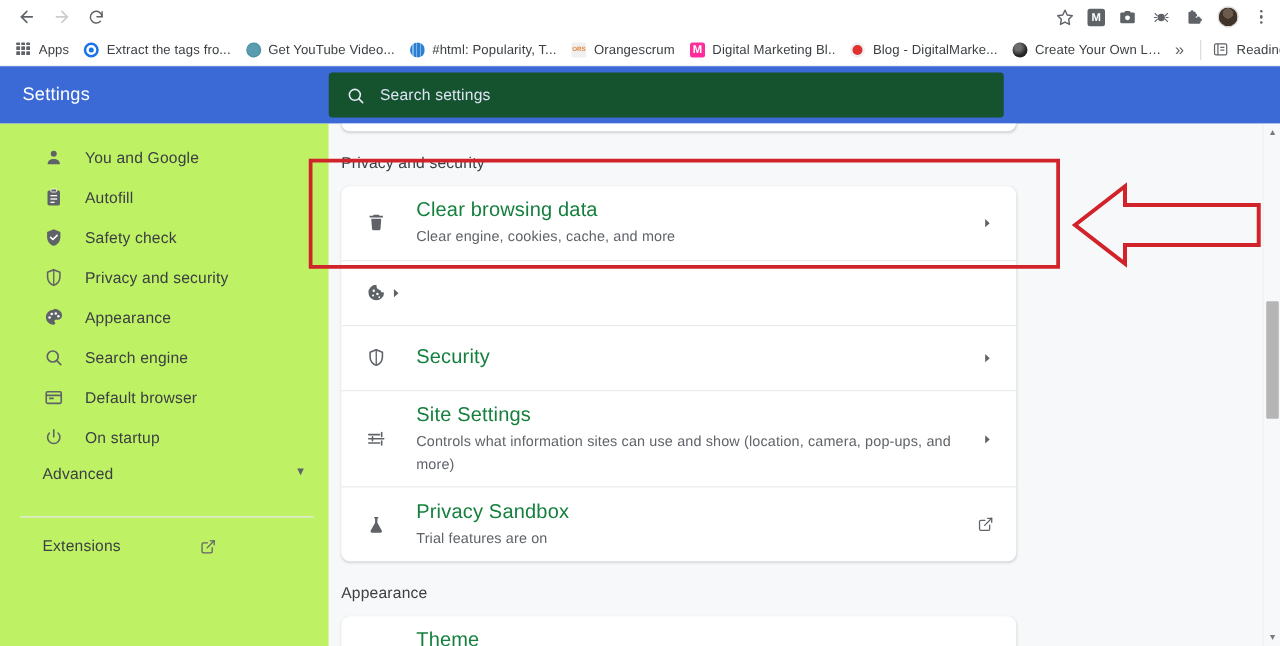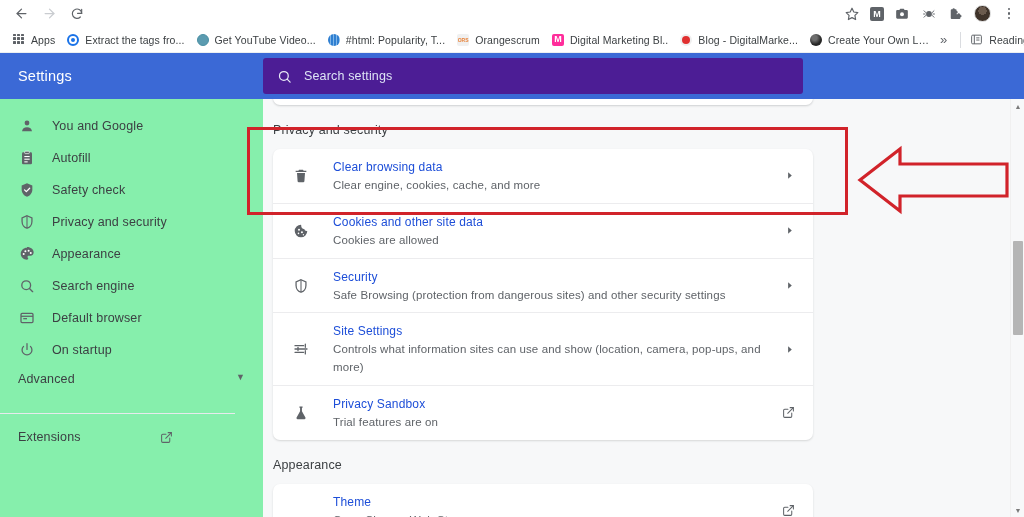--- a/index.html
+++ b/index.html
@@ -95,34 +95,34 @@
 
   
   .settings-header {
     position: absolute; top: 53px; left: 0; width: 1024px; height: 46px;
     background: #3b69d6; display: flex; align-items: center;
   }
   .settings-title {
     width: 263px; padding-left: 18px; font-size: 14.5px; color: #fff; letter-spacing: .2px;
   }
   .search-box {
-    width: 540px; height: 36px; background: #4c1d95; border-radius: 3px;
+    width: 540px; height: 36px; background: #14532d; border-radius: 3px;
     display: flex; align-items: center; padding: 0 14px; gap: 12px;
   }
   .search-box svg { color: #e8eaf6; flex: 0 0 auto; }
   .search-ph { font-size: 12.5px; color: #dde3f5; letter-spacing: .15px; }
 
   
   .settings-body {
     position: absolute; top: 99px; left: 0; width: 1024px; height: 418px;
     background: #f7f8f9; display: flex;
   }
   .sidebar {
-    width: 263px; height: 418px; background: #86efac;
-    padding-top: 11px; flex: 0 0 auto;
+    width: 263px; height: 418px; background: #bef264;
+    padding-top: 11px; flex: 0 0 auto; padding-left: 16px;
   }
   .nav-item {
     display: flex; align-items: center; height: 32px; padding-left: 18px; gap: 17px;
     color: #3c4043; font-size: 12.5px; letter-spacing: .15px;
   }
   .nav-item .ic { width: 17px; height: 17px; flex: 0 0 auto; color: #5f6368; display:flex; align-items:center; justify-content:center; }
   .nav-item .ic svg { display: block; }
   .nav-spacer { height: 6px; }
   .advanced-row {
     display: flex; align-items: flex-start; height: 34px; padding: 0 18px;
@@ -153,21 +153,21 @@
     width: 540px; margin-left: 10px; background: #fff; border-radius: 7px;
     box-shadow: 0 1px 2px rgba(60,64,67,.18);
   }
   .row {
     display: flex; align-items: center; min-height: 52px;
     padding: 8px 18px 8px 18px; border-bottom: 1px solid #ececee;
   }
   .row:last-child { border-bottom: none; }
   .row-ic { width: 20px; flex: 0 0 auto; color: #5f6368; display:flex; align-items:center; justify-content:center; }
   .row-text { margin-left: 22px; flex: 1; min-width: 0; }
-  .row-title { font-size: 12px; color: #1d4ed8; letter-spacing: .15px; line-height: 1.5; }
+  .row-title { font-size: 16px; color: #15803d; letter-spacing: .15px; line-height: 1.5; }
   .row-sub { font-size: 11.5px; color: #5f6368; letter-spacing: .12px; line-height: 1.55; margin-top: 1px; }
   .row-end { flex: 0 0 auto; color: #5f6368; display: flex; align-items: center; }
 
   
   .scrollbar {
     position: absolute; right: 0; top: 0; width: 14px; height: 418px;
     background: #f7f8f9; border-left: 1px solid #f0f0f0;
   }
   .sb-arrow { width: 14px; height: 14px; display: flex; align-items: center; justify-content: center; color: #7a7a7a; font-size: 7px; }
   .sb-arrow.bottom { position: absolute; bottom: 0; }
@@ -443,41 +443,36 @@
           <div class="row">
             <span class="row-ic">
                 <svg width="16" height="16" viewBox="0 0 24 24" fill="currentColor">
                   <path d="M12 2.6a9.4 9.4 0 1 0 9.4 9.4 4 4 0 0 1-4.6-3.1 4.1 4.1 0 0 1-4.4-4.6 9 9 0 0 0-.4-1.7z"></path>
                   <circle cx="9" cy="10" r="1.5" fill="#fff"></circle>
                   <circle cx="13.4" cy="13.8" r="1.5" fill="#fff"></circle>
                   <circle cx="8.2" cy="15.6" r="1.2" fill="#fff"></circle>
                   <circle cx="15.6" cy="17.6" r="1" fill="#fff"></circle>
                 </svg>
               </span>
-            <span class="row-text">
-              <span class="row-title">Cookies and other site data</span>
-              <span class="row-sub" style="display:block">Cookies are allowed</span>
-            </span>
             <span class="row-end">
                 <svg width="11" height="11" viewBox="0 0 24 24" fill="currentColor">
                   <polygon points="9 5 17 12 9 19"></polygon>
                 </svg>
               </span>
           </div>
 
           <div class="row">
             <span class="row-ic">
                 <svg width="16" height="16" viewBox="0 0 24 24" fill="none" stroke="currentColor" stroke-width="1.9">
                   <path d="M12 2.6l7.4 3.1v5.7c0 4.6-3.1 8.9-7.4 9.9-4.3-1-7.4-5.3-7.4-9.9V5.7z"></path>
                   <path d="M12 2.6v18.7" stroke-width="1.6"></path>
                 </svg>
               </span>
             <span class="row-text">
               <span class="row-title">Security</span>
-              <span class="row-sub" style="display:block">Safe Browsing (protection from dangerous sites) and other security settings</span>
             </span>
             <span class="row-end">
                 <svg width="11" height="11" viewBox="0 0 24 24" fill="currentColor">
                   <polygon points="9 5 17 12 9 19"></polygon>
                 </svg>
               </span>
           </div>
 
           <div class="row">
             <span class="row-ic">

